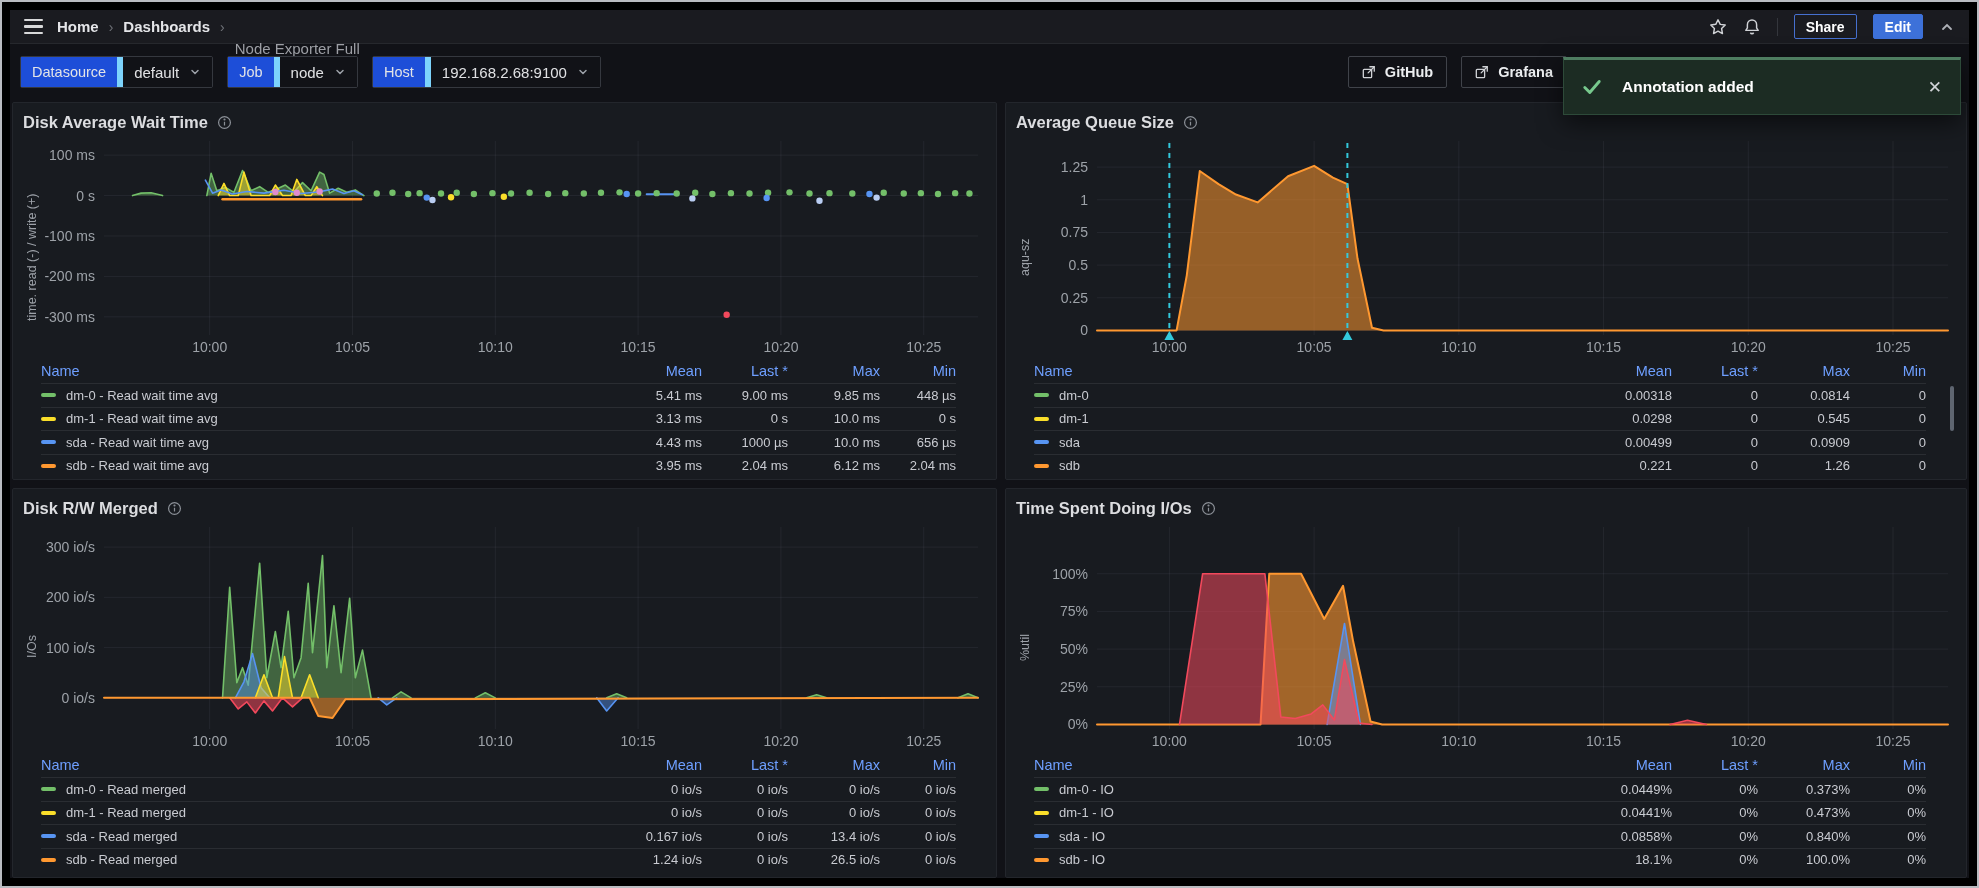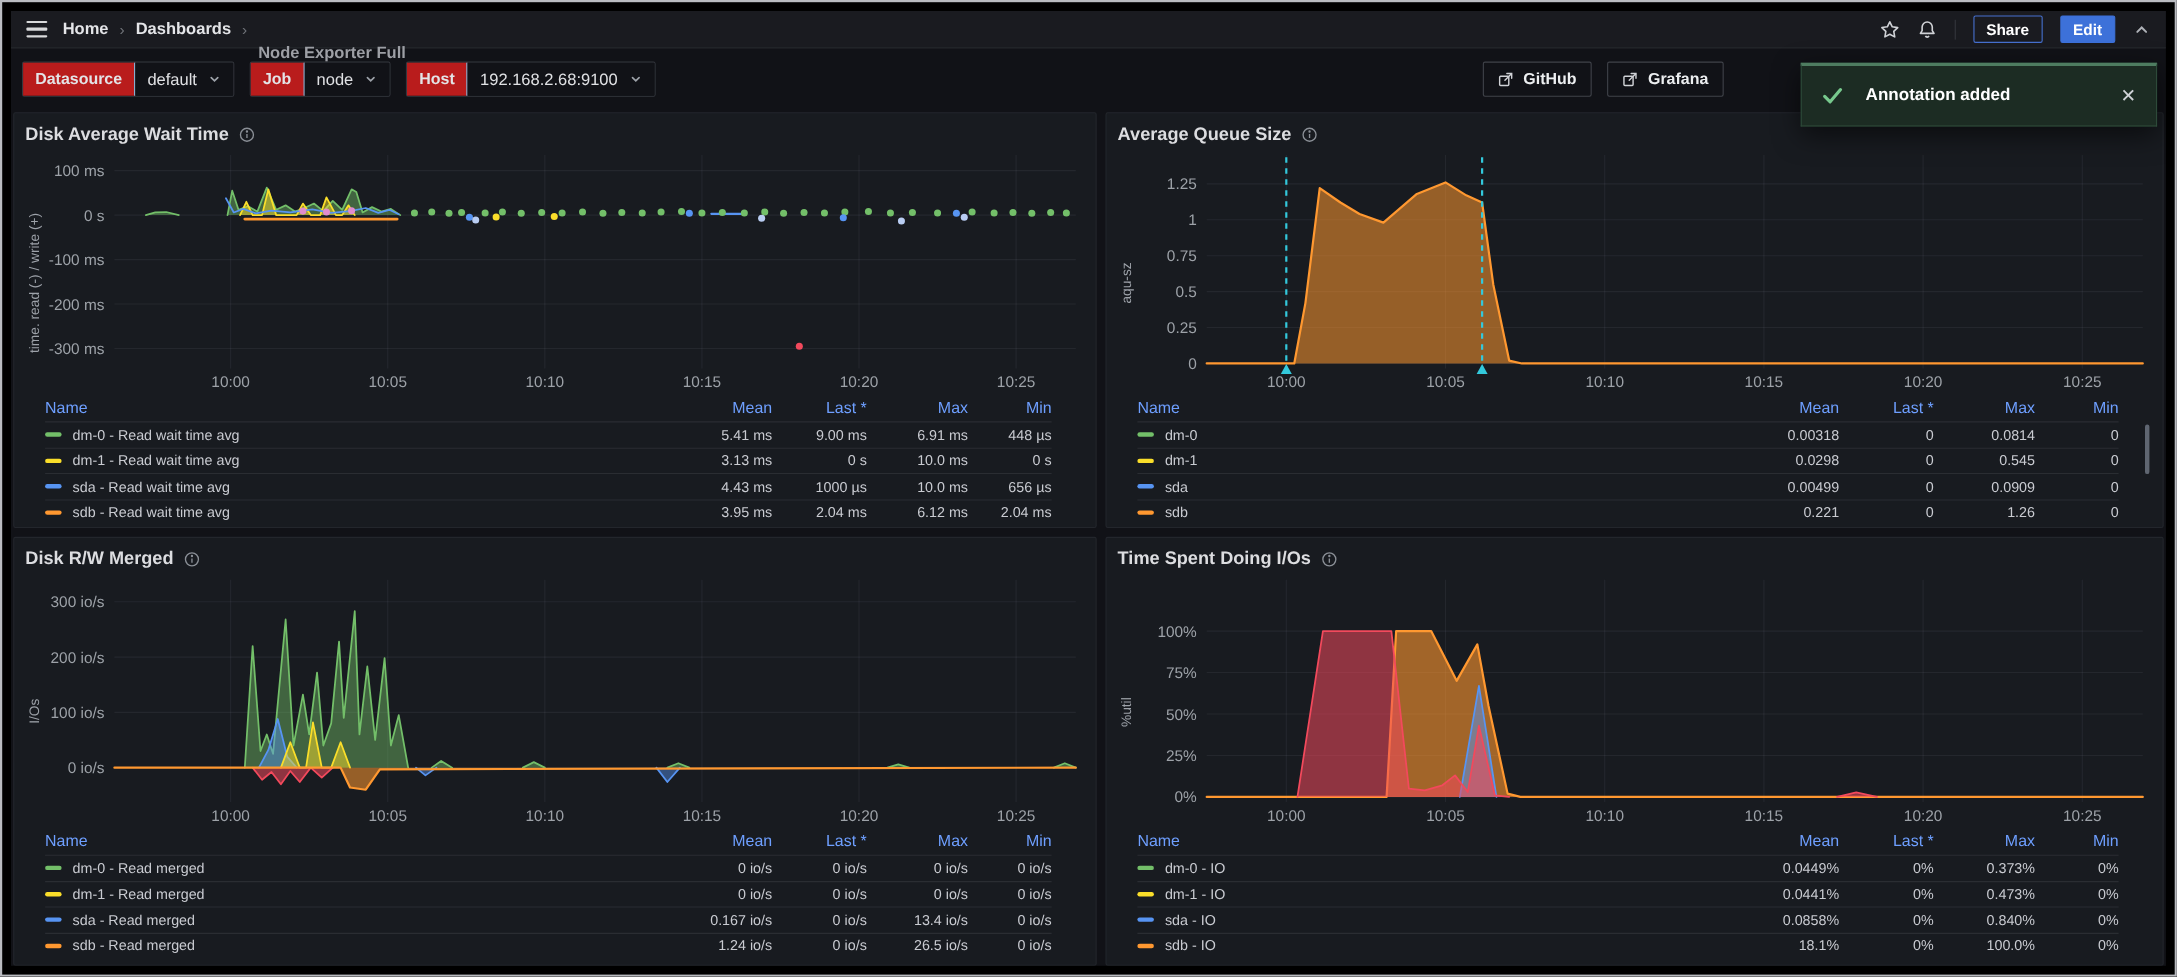--- a/index.html
+++ b/index.html
@@ -7,39 +7,39 @@
   body{font-family:"Liberation Sans","DejaVu Sans",sans-serif;}
   .frame{width:1979px;height:888px;border:2px solid #b9bbc0;background:#000;padding:8px;}
   .app{width:100%;height:100%;background:#111217;overflow:hidden;position:relative;color:#d8d9da;}
 
   
   .navbar{height:34px;background:#1a1b20;border-bottom:1px solid #26282d;display:flex;align-items:center;padding:0 14px;gap:14px;}
   .hamburger{display:flex;flex-direction:column;gap:4px;cursor:pointer;}
   .hamburger span{width:19px;height:2.5px;background:#d8d9da;border-radius:1px;display:block;}
   .breadcrumb{display:flex;align-items:center;gap:10px;font-size:15px;}
   .crumb{color:#e4e5e8;font-weight:700;}
-  .crumb.current{color:#9d9fa5;font-weight:700;margin-top:44px;}
+  .crumb.current{color:#9d9fa5;font-weight:400;margin-top:44px;}
   .crumb-sep{color:#6f7278;font-size:14px;}
   .nav-right{margin-left:auto;display:flex;align-items:center;gap:16px;}
   .icon-btn{display:flex;align-items:center;justify-content:center;cursor:pointer;}
   .nav-divider{width:1px;height:18px;background:#34363c;}
   .btn{border-radius:2px;font-size:14px;font-weight:600;height:25px;padding:0 11px;display:flex;align-items:center;cursor:pointer;}
   .btn-outline{border:1px solid #4670cf;color:#fff;background:transparent;}
   .btn-primary{border:1px solid #3d71d9;background:#3d71d9;color:#fff;}
 
   
   .toolbar{height:56px;display:flex;align-items:center;padding:0 10px;gap:14px;position:relative;}
   .varctl{display:flex;align-items:stretch;height:32px;border:1px solid #35383f;border-radius:2px;}
-  .varlabel{background:#b91c1c;color:#e3e4e7;font-weight:700;padding:0 11px;display:flex;align-items:center;font-size:14.5px;border-right:1px solid #7dd3fc;}
+  .varlabel{background:#1d4ed8;color:#e3e4e7;font-weight:400;padding:0 11px;display:flex;align-items:center;font-size:14.5px;border-right:6px solid #7dd3fc;}
   .varvalue{background:#111217;color:#e0e1e4;padding:0 11px;display:flex;align-items:center;gap:10px;font-size:15px;cursor:pointer;}
   .ext-btns{position:absolute;right:402px;top:12px;display:flex;gap:14px;}
   .linkbtn{display:flex;align-items:center;gap:9px;border:1px solid #40434a;border-radius:2px;height:32px;padding:0 13px;color:#eceef0;font-weight:600;font-size:14.5px;background:transparent;cursor:pointer;}
 
   
-  .toast{position:absolute;top:47px;right:8px;width:324px;height:58px;background:#1c2c23;border:1px solid #2d4a39;border-top:3px solid #4e7c60;display:flex;align-items:center;gap:20px;padding:0 18px;box-shadow:0 8px 24px rgba(0,0,0,.55);z-index:30;justify-content:center;}
+  .toast{position:absolute;top:47px;right:8px;width:398px;height:58px;background:#1c2c23;border:1px solid #2d4a39;border-top:3px solid #4e7c60;display:flex;align-items:center;gap:20px;padding:0 18px;box-shadow:0 8px 24px rgba(0,0,0,.55);z-index:30;justify-content:center;}
   .toast-msg{color:#ffffff;font-weight:700;font-size:15.5px;flex:1;}
   .toast-close{color:#cfd2d6;font-size:17px;cursor:pointer;line-height:1;}
 
   
   .dash{padding:2px;display:grid;grid-template-columns:985px 962px;grid-template-rows:378px 390px;gap:8px;}
   .panel{background:#181b20;border:1px solid #23262c;border-radius:2px;display:flex;flex-direction:column;padding:6px 10px 0;overflow:hidden;}
   .phead{display:flex;align-items:center;gap:9px;height:26px;flex:0 0 26px;}
   .ptitle{font-size:16.5px;font-weight:600;color:#dcdde0;cursor:pointer;}
   .chartwrap{display:flex;flex:0 0 224px;}
   .panel.row2 .chartwrap{flex:0 0 232px;}
@@ -265,21 +265,21 @@
           <span class="lcol c3">Min</span>
         </div>
         <div>
               <div class="lrow">
                 <span class="lname">
                   <span class="swatch" style="background: rgb(115, 191, 105);"></span>
                   <span class="sname">dm-0 - Read wait time avg</span>
                 </span>
                 <span class="lcol c0">5.41 ms</span>
                 <span class="lcol c1">9.00 ms</span>
-                <span class="lcol c2">6.91 ms</span>
+                <span class="lcol c2">9.85 ms</span>
                 <span class="lcol c3">448 µs</span>
               </div>
               <div class="lrow">
                 <span class="lname">
                   <span class="swatch" style="background: rgb(250, 222, 42);"></span>
                   <span class="sname">dm-1 - Read wait time avg</span>
                 </span>
                 <span class="lcol c0">3.13 ms</span>
                 <span class="lcol c1">0 s</span>
                 <span class="lcol c2">10.0 ms</span>

